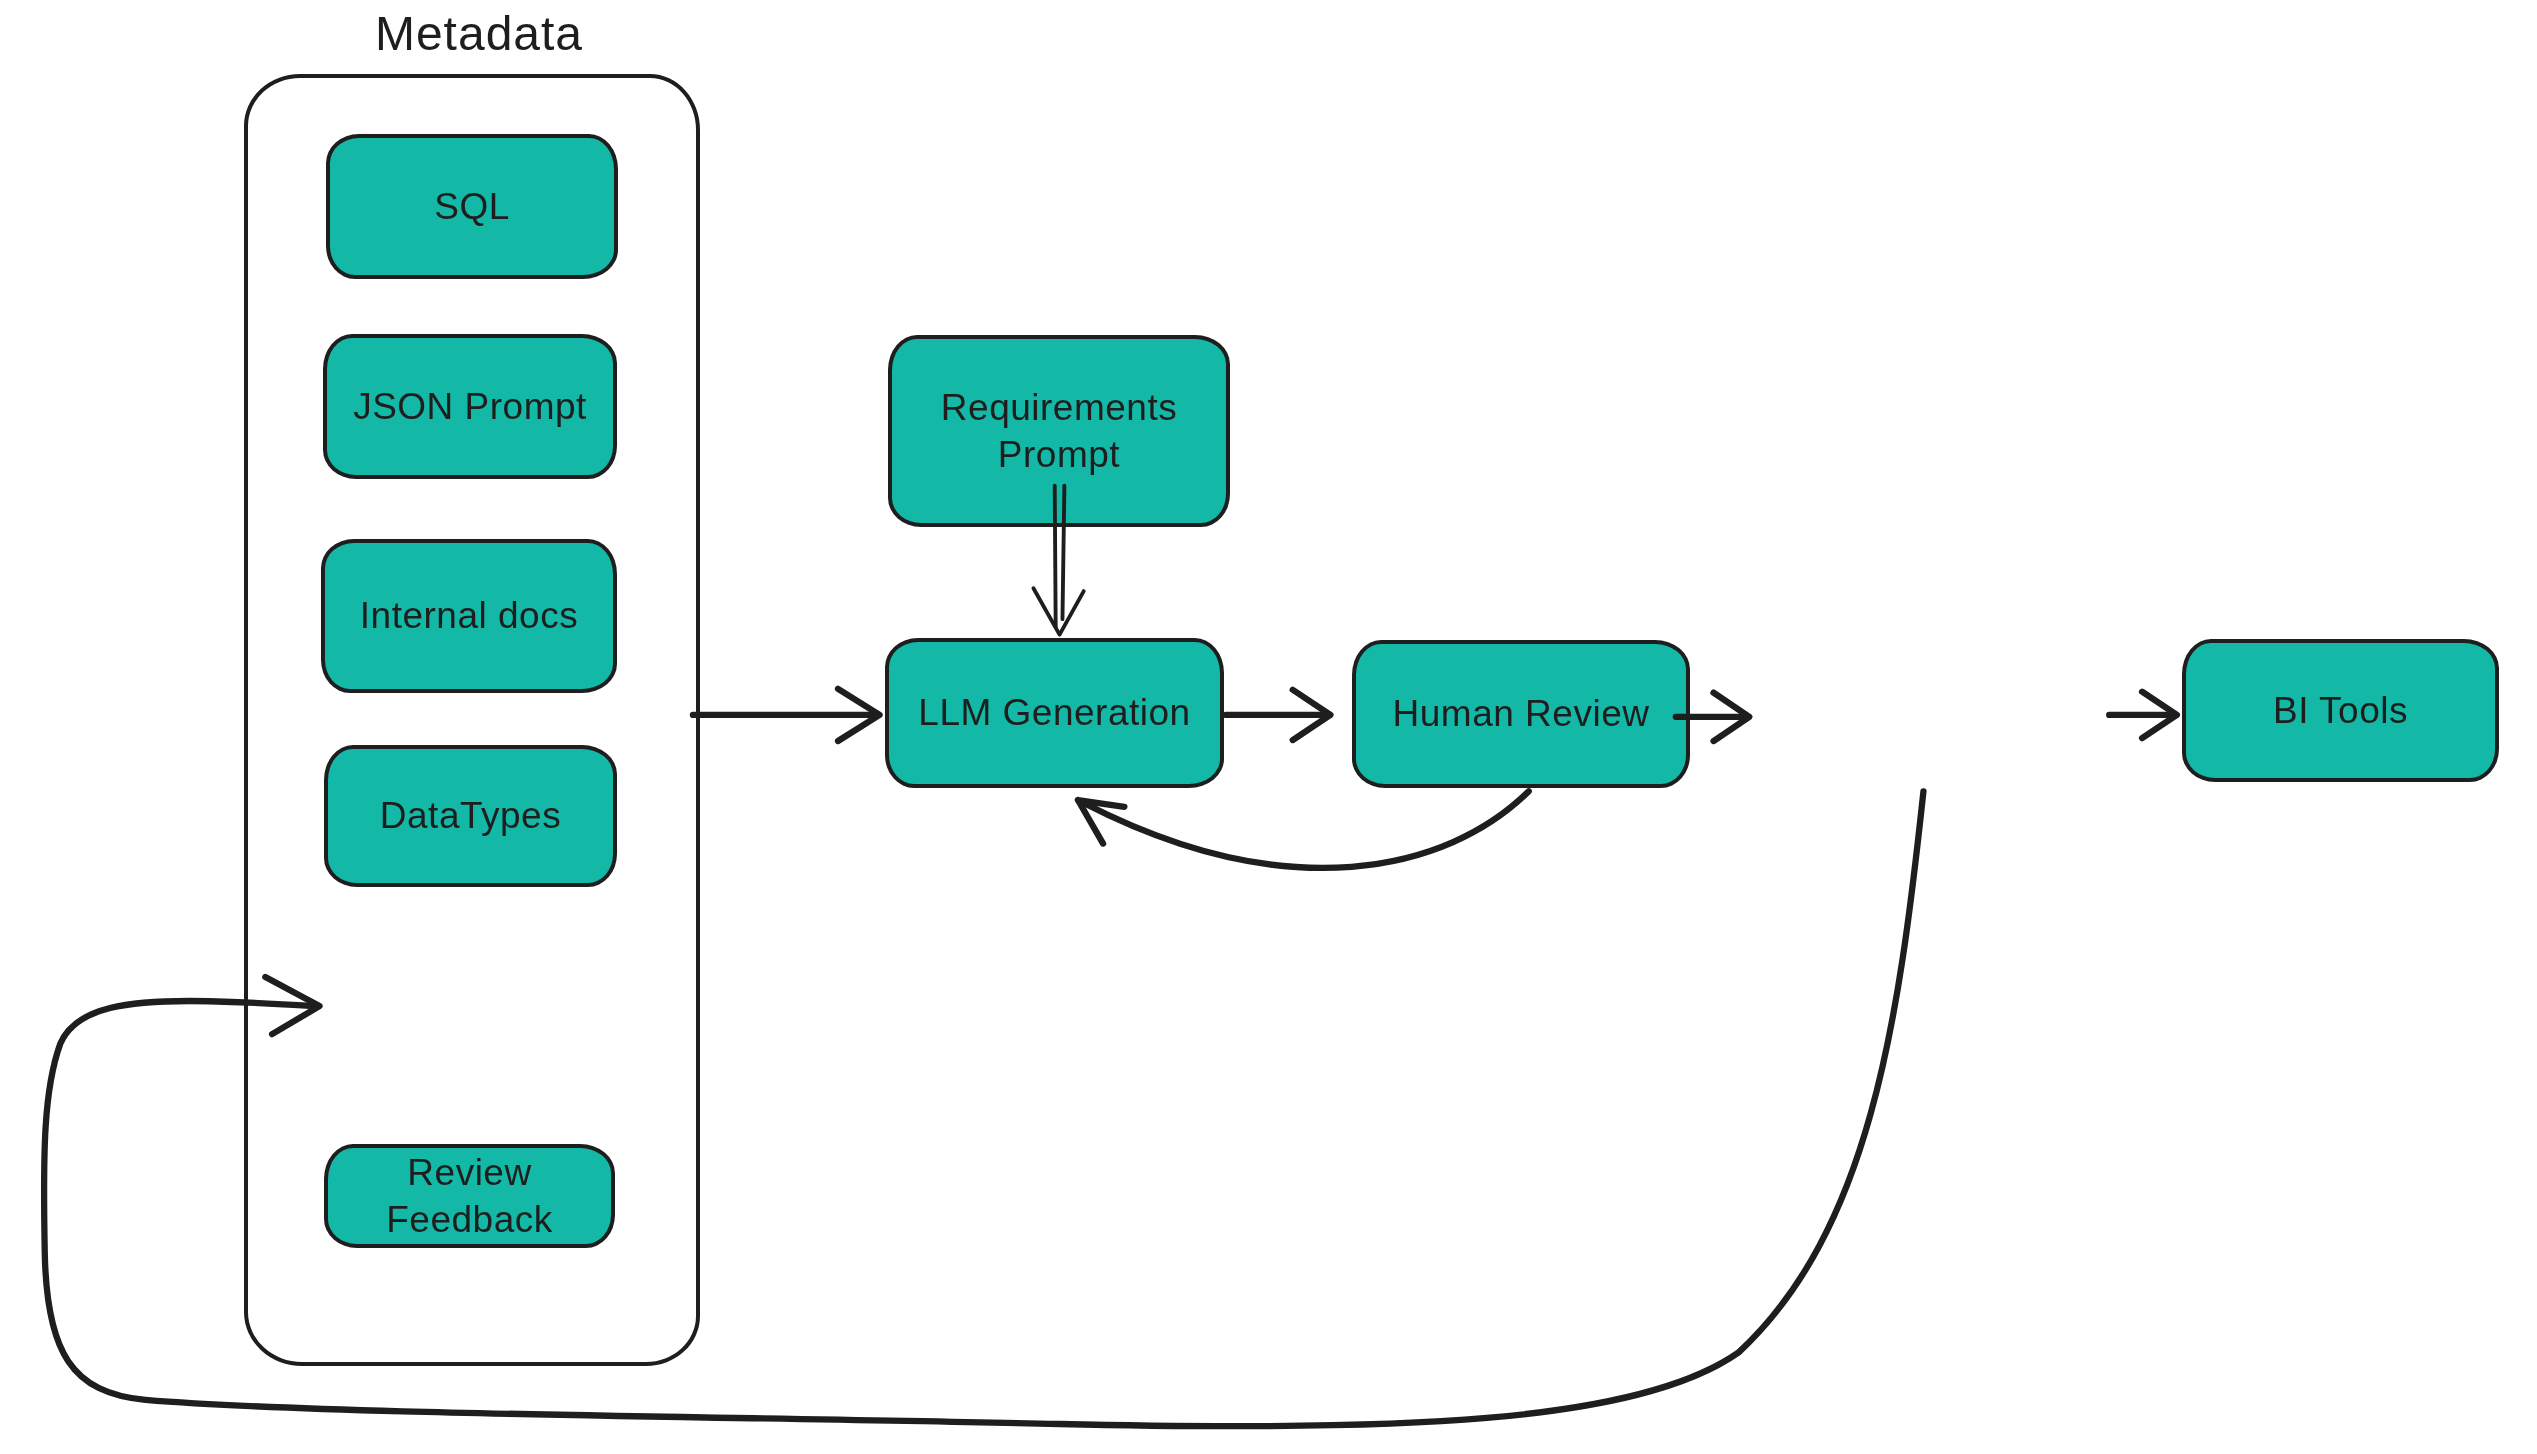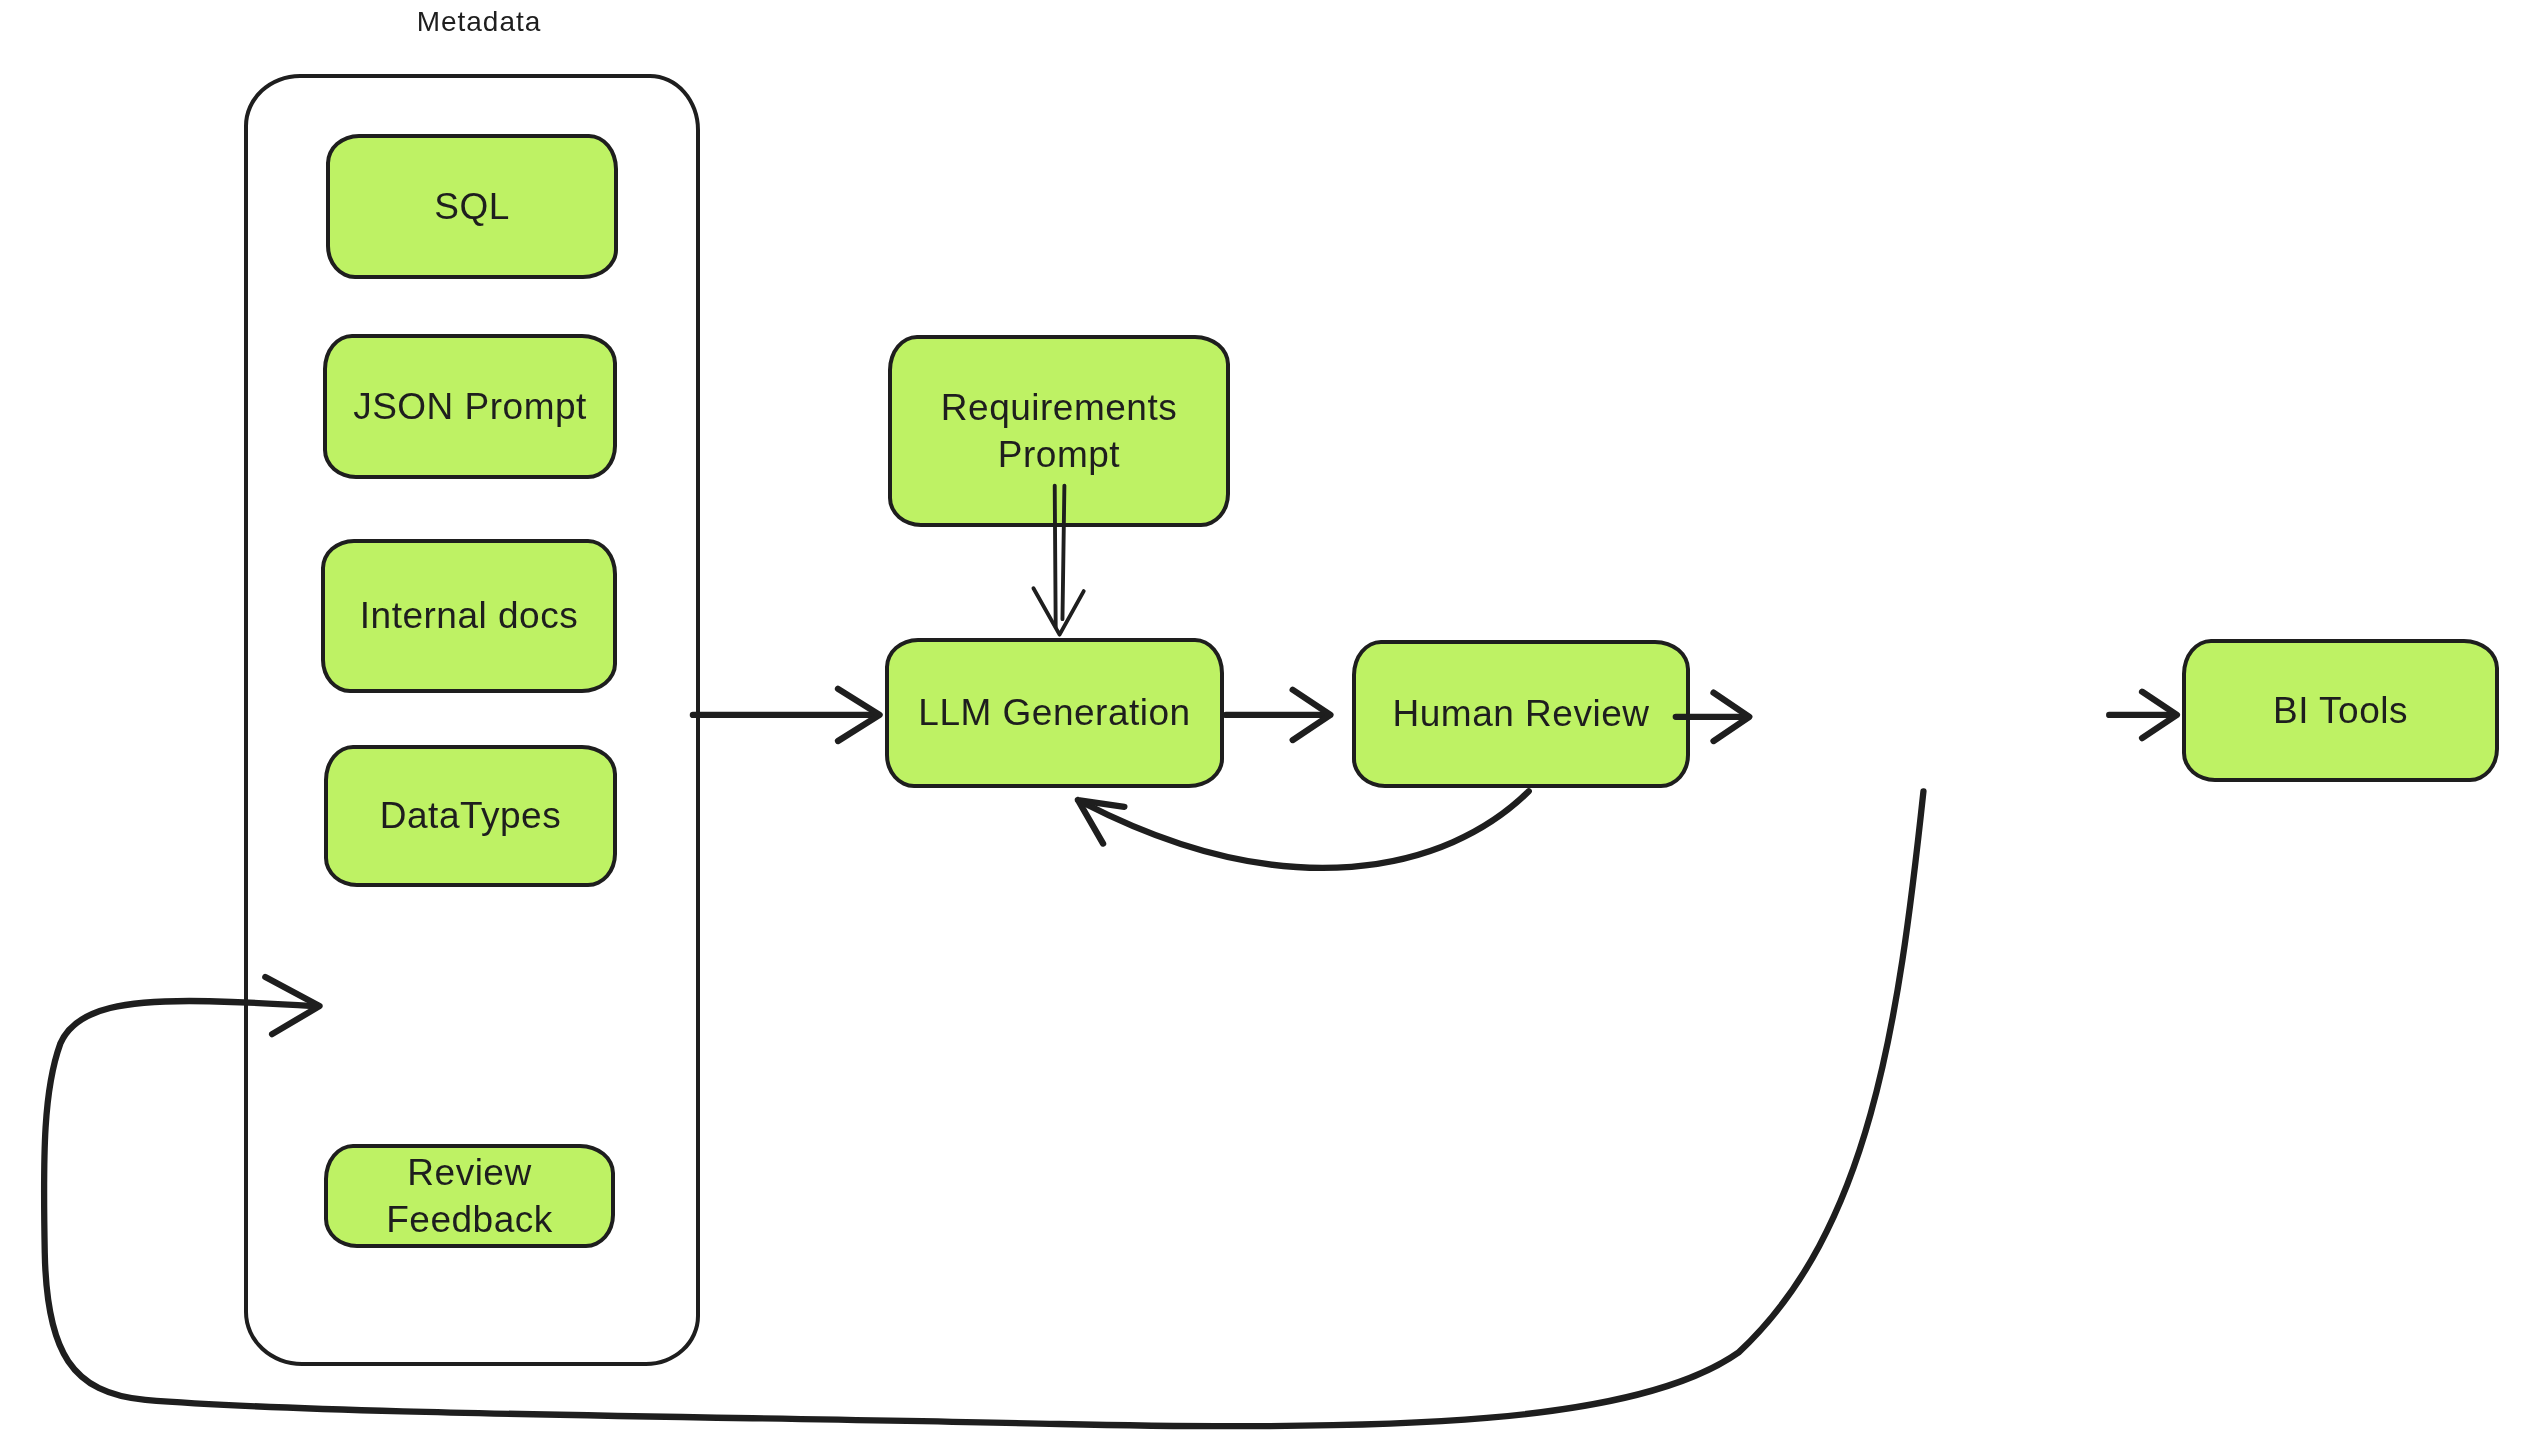--- a/index.html
+++ b/index.html
@@ -26,33 +26,33 @@
     border: 4.8px solid #1e1e1e;
     border-radius: 56px 50px 54px 58px / 52px 56px 50px 54px;
     background: transparent;
   }
   .group-label {
     position: absolute;
     left: 324px;
     top: 5.8px;
     width: 310px;
     text-align: center;
-    font-size: 28px;
+    font-size: 48px;
     font-weight: 500;
     letter-spacing: 1px;
   }
   
   .node {
     position: absolute;
     display: flex;
     align-items: center;
     justify-content: center;
     text-align: center;
     border: 4.8px solid #1e1e1e;
-    background: #bef264;
+    background: #14b8a6;
     font-size: 37px;
     line-height: 1.28;
     letter-spacing: 0.5px;
     padding: 0 19px;
     box-sizing: border-box;
   }
   .r1 { border-radius: 33px 29px 35px 29px / 29px 35px 29px 33px; }
   .r2 { border-radius: 29px 35px 29px 33px / 35px 29px 33px 29px; }
 
   #node-sql            { left: 326px;  top: 134px;  width: 292px; height: 145px; }

